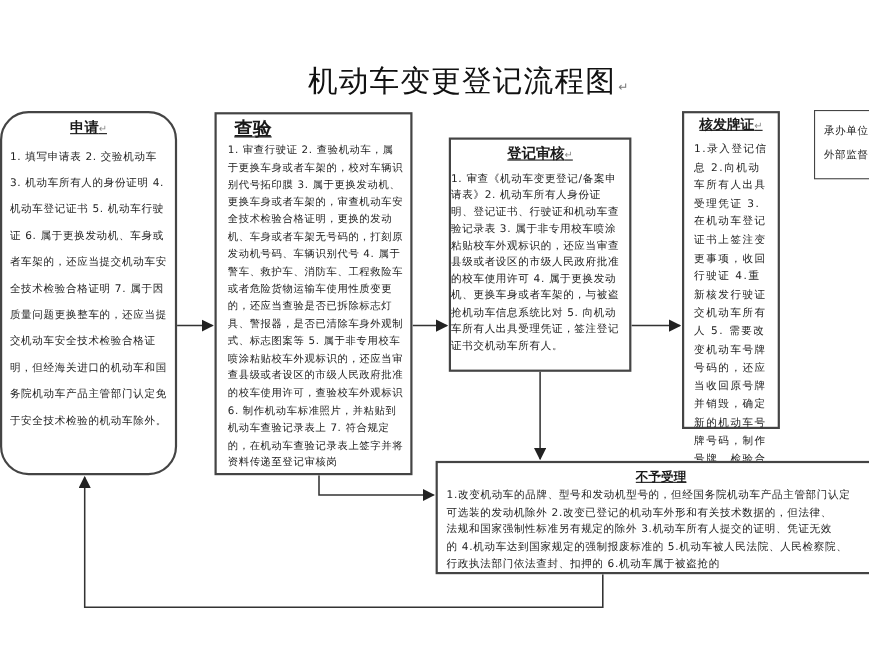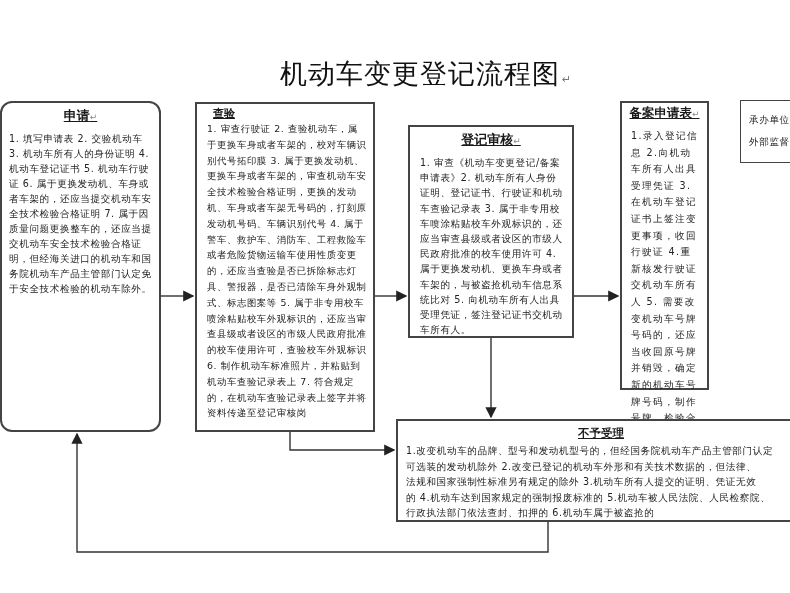--- a/index.html
+++ b/index.html
@@ -3,29 +3,29 @@
 <meta charset="utf-8">
 <style>
   html, body { margin:0; padding:0; }
   body { width:790px; height:593px; background:#ffffff; position:relative; overflow:hidden;
          font-family:"DejaVu Sans", "Liberation Sans", sans-serif; color:#1a1a1a; }
   .title { position:absolute; left:280px; top:56px; font-size:27px; letter-spacing:1px; color:#111;
            font-family:"DejaVu Sans", sans-serif; }
   .title .mark { font-size:11px; color:#777; margin-left:2px; }
   .box { position:absolute; background:#fff; border:2px solid #444; box-sizing:border-box; }
   .box .hd { text-align:center; font-weight:bold; font-size:13px; text-decoration:underline; margin:4px 0 6px; }
-  .box .bd { font-size:9.6px; line-height:15px; letter-spacing:0.6px; color:#222; }
+  .box .bd { font-size:9.6px; line-height:24px; letter-spacing:0.6px; color:#222; }
   .mark { color:#888; font-weight:normal; font-size:9px; }
-  #apply { left:0px; top:101px; width:161px; height:331px; border-radius:12px; }
+  #apply { left:0px; top:101px; width:161px; height:331px; border-radius:26px; }
   #apply .bd { padding:0 5px 0 7px; }
   #inspect { left:195px; top:102px; width:180px; height:330px; }
-  #inspect .hd { text-align:left; margin:2px 0 0 16px; font-size:11px; }
+  #inspect .hd { text-align:left; margin:2px 0 0 16px; font-size:17px; }
   #inspect .bd { padding:0 6px 0 10px; font-size:9.4px; line-height:15.8px; }
   #review { left:408px; top:101px; width:166px; height:213px;margin-top:24px; }
-  #review .bd { padding:0 6px 0 10px; line-height:15.2px; }
+  #review .bd { padding:0 6px 0 0; line-height:15.2px; }
   #issue { left:620px; top:101px; width:89px; height:289px; }
   #issue .hd { margin:2px 0 6px; font-size:12.5px; }
   #issue .bd { padding:0 5px 0 9px; line-height:16.6px; font-size:9.6px; letter-spacing:1.4px; }
   #handler { left:740px; top:100px; width:60px; height:63px; border-width:1.5px; }
   #handler .bd { padding:8px 0 0 8px; font-size:9.6px; line-height:22px; white-space:nowrap; }
   #reject { left:396px; top:419px; width:410px; height:103px; }
   #reject .hd { margin:5px 0 2px; font-size:11.5px; }
   #reject .bd { padding:0 0 0 8px; white-space:nowrap; font-size:9.6px; line-height:15.6px; }
   svg.conn { position:absolute; left:0; top:0; }
 </style>
@@ -65,21 +65,21 @@
   <div class="hd">查验</div>
   <div class="bd">1. 审查行驶证 2. 查验机动车，属于更换车身或者车架的，校对车辆识别代号拓印膜 3. 属于更换发动机、更换车身或者车架的，审查机动车安全技术检验合格证明，更换的发动机、车身或者车架无号码的，打刻原发动机号码、车辆识别代号 4. 属于警车、救护车、消防车、工程救险车或者危险货物运输车使用性质变更的，还应当查验是否已拆除标志灯具、警报器，是否已清除车身外观制式、标志图案等 5. 属于非专用校车喷涂粘贴校车外观标识的，还应当审查县级或者设区的市级人民政府批准的校车使用许可，查验校车外观标识 6. 制作机动车标准照片，并粘贴到机动车查验记录表上 7. 符合规定的，在机动车查验记录表上签字并将资料传递至登记审核岗</div>
 </div>
 
 <div class="box" id="review">
   <div class="hd"><span>登记审核</span><span class="mark">↵</span></div>
   <div class="bd">1. 审查《机动车变更登记/备案申请表》2. 机动车所有人身份证明、登记证书、行驶证和机动车查验记录表 3. 属于非专用校车喷涂粘贴校车外观标识的，还应当审查县级或者设区的市级人民政府批准的校车使用许可 4. 属于更换发动机、更换车身或者车架的，与被盗抢机动车信息系统比对 5. 向机动车所有人出具受理凭证，签注登记证书交机动车所有人。</div>
 </div>
 
 <div class="box" id="issue">
-  <div class="hd"><span>备案申请表</span><span class="mark">↵</span></div>
+  <div class="hd"><span>核发牌证</span><span class="mark">↵</span></div>
   <div class="bd">1.录入登记信息 2.向机动车所有人出具受理凭证 3.在机动车登记证书上签注变更事项，收回行驶证 4.重新核发行驶证交机动车所有人 5. 需要改变机动车号牌号码的，还应当收回原号牌并销毁，确定新的机动车号牌号码，制作号牌、检验合格标志交机动车所有人。</div>
 </div>
 
 <div class="box" id="handler">
   <div class="bd">
     <div>承办单位</div>
     <div>外部监督</div>
   </div>
 </div>
 

